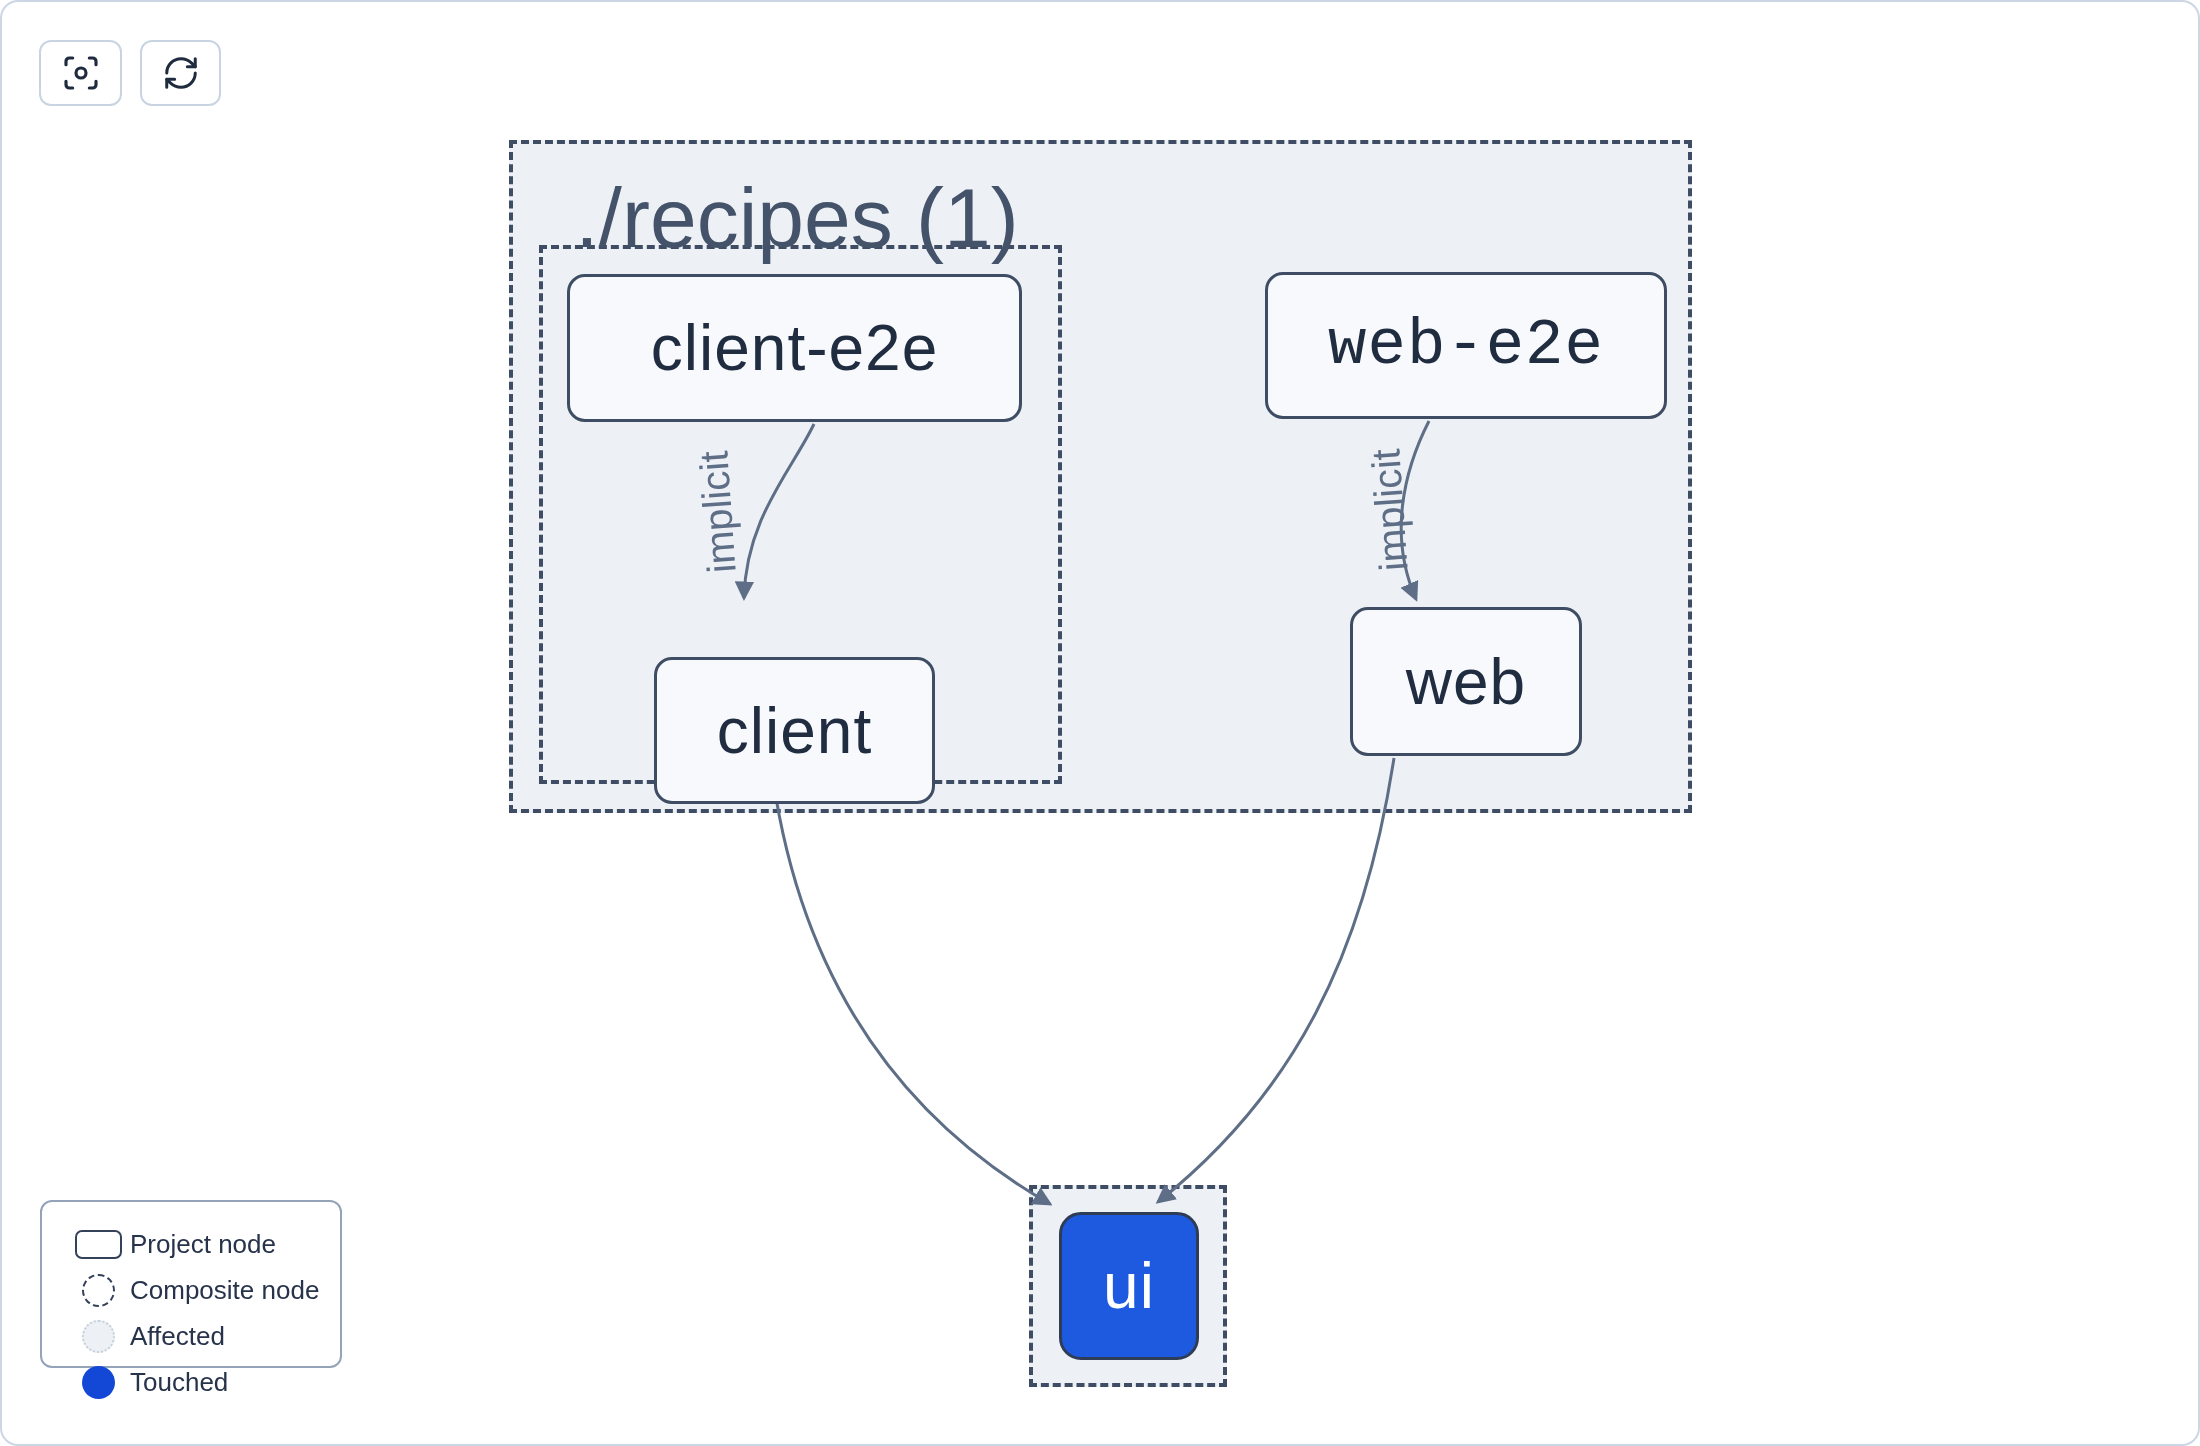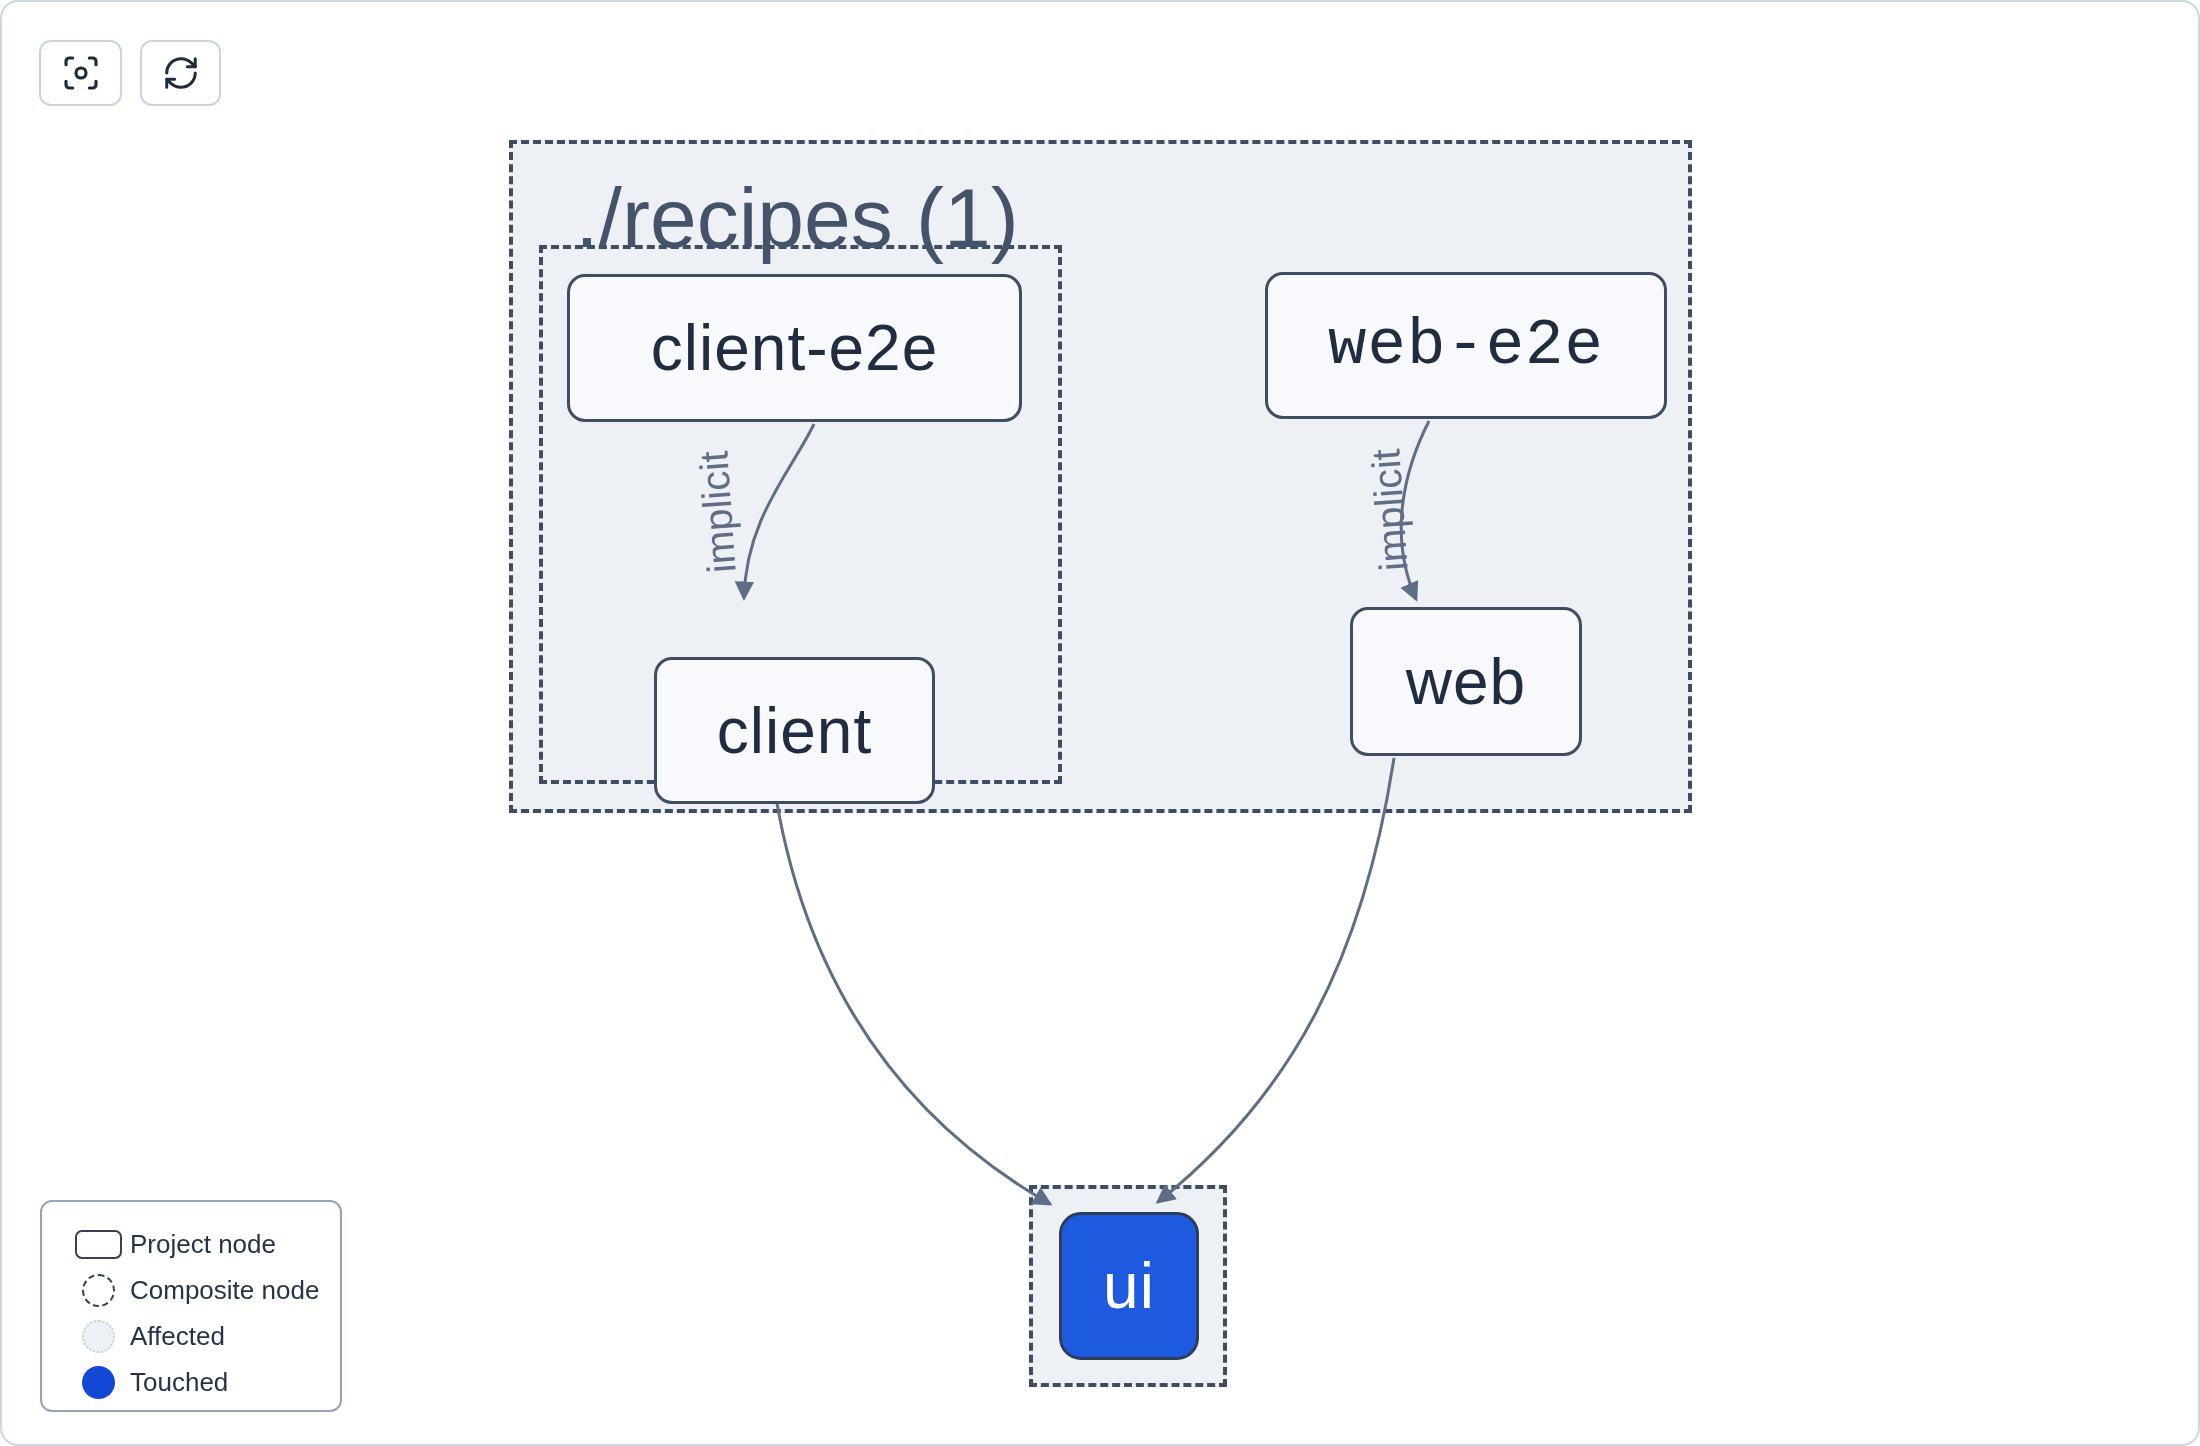--- a/index.html
+++ b/index.html
@@ -90,21 +90,21 @@
     transform:translate(-50%,-50%) rotate(-94deg);
     font-size:40px;
     color:var(--edge);
     z-index:5;
     white-space:nowrap;
   }
   
   .legend{
     position:absolute;
     left:38px;top:1198px;
-    width:302px;height:212px;
+    width:302px;height:168px;
     background:#fff;
     border:2px solid var(--legend-border);
     border-radius:12px;
     padding:20px 0 4px 24px;
     z-index:7;
   }
   .legend-row{
     display:flex;align-items:center;
     height:44px;
     margin-bottom:2px;

